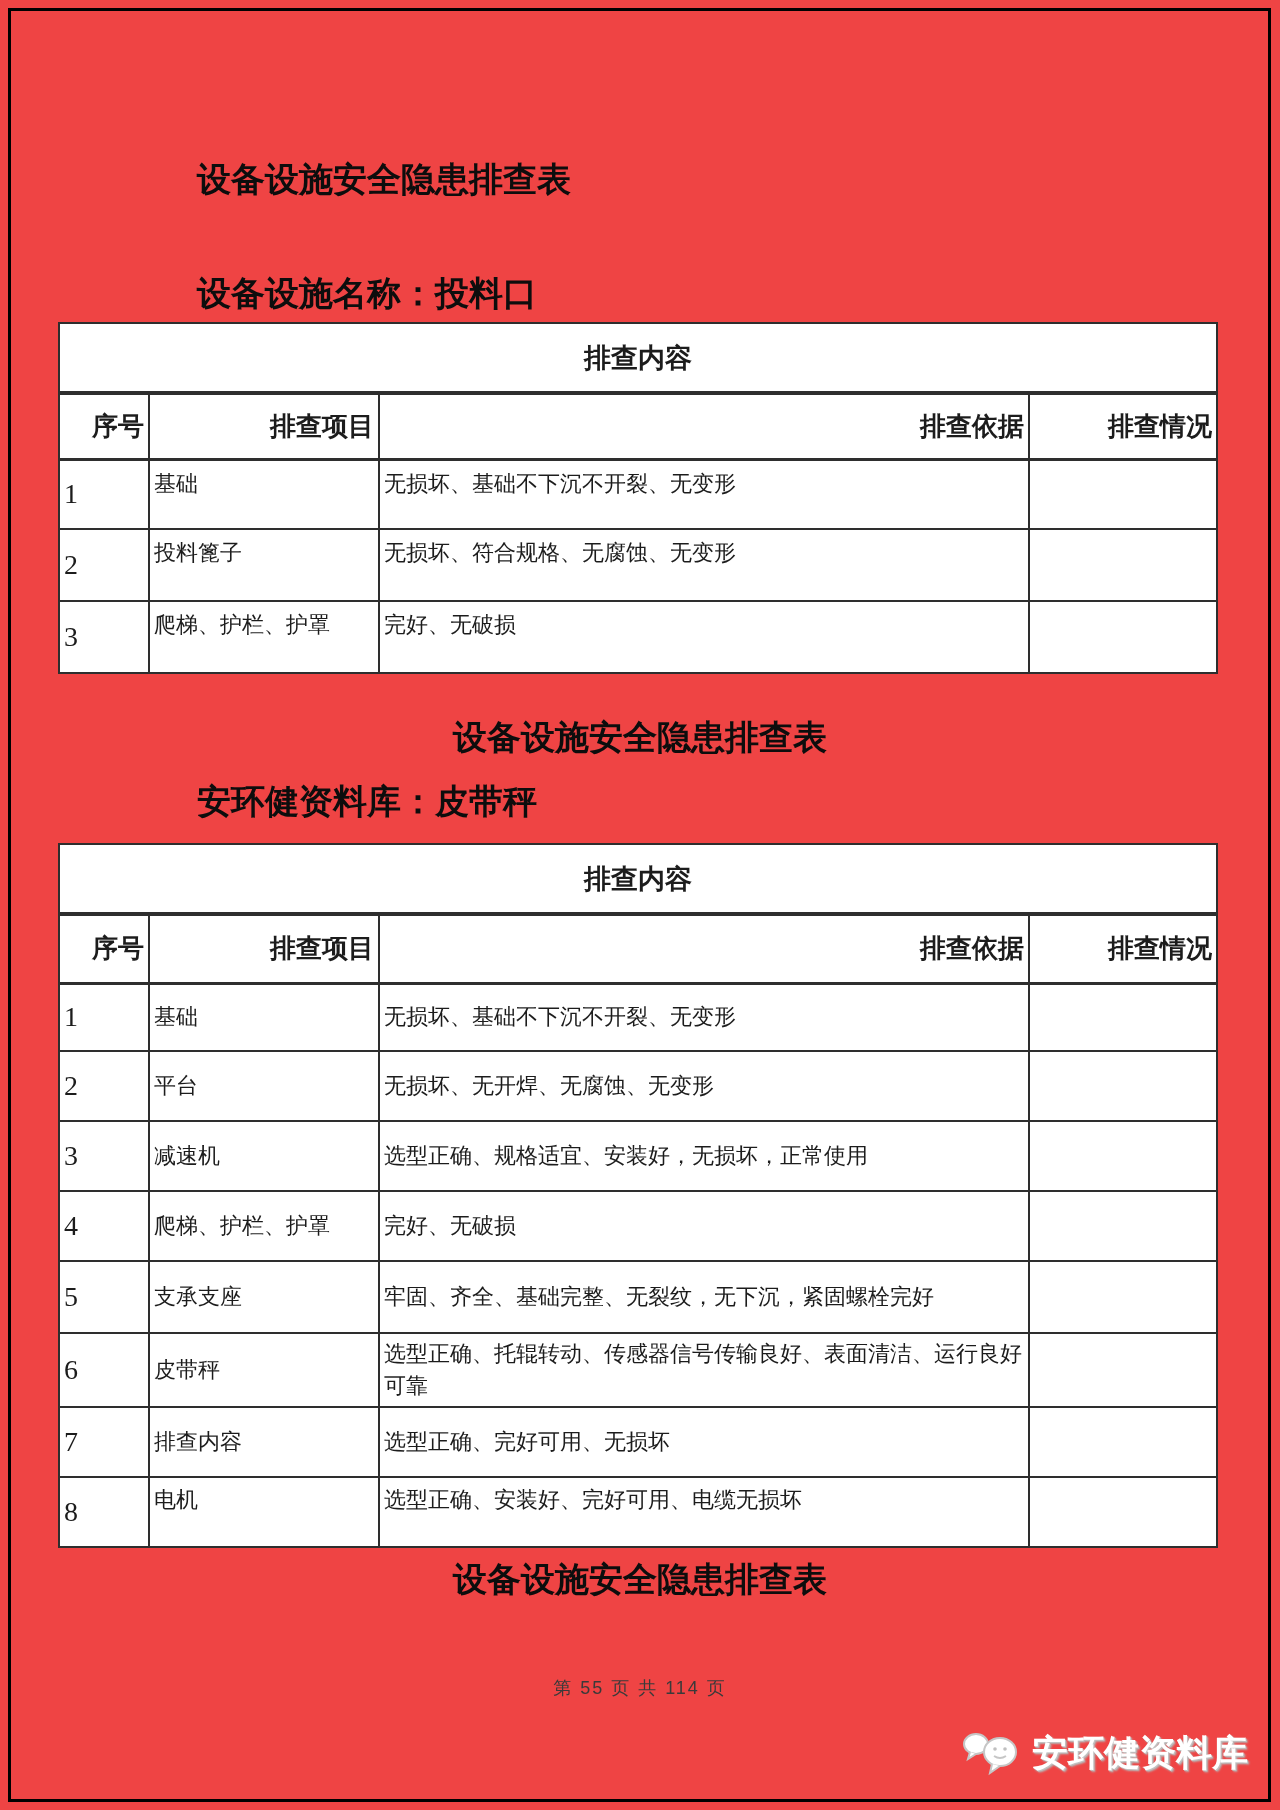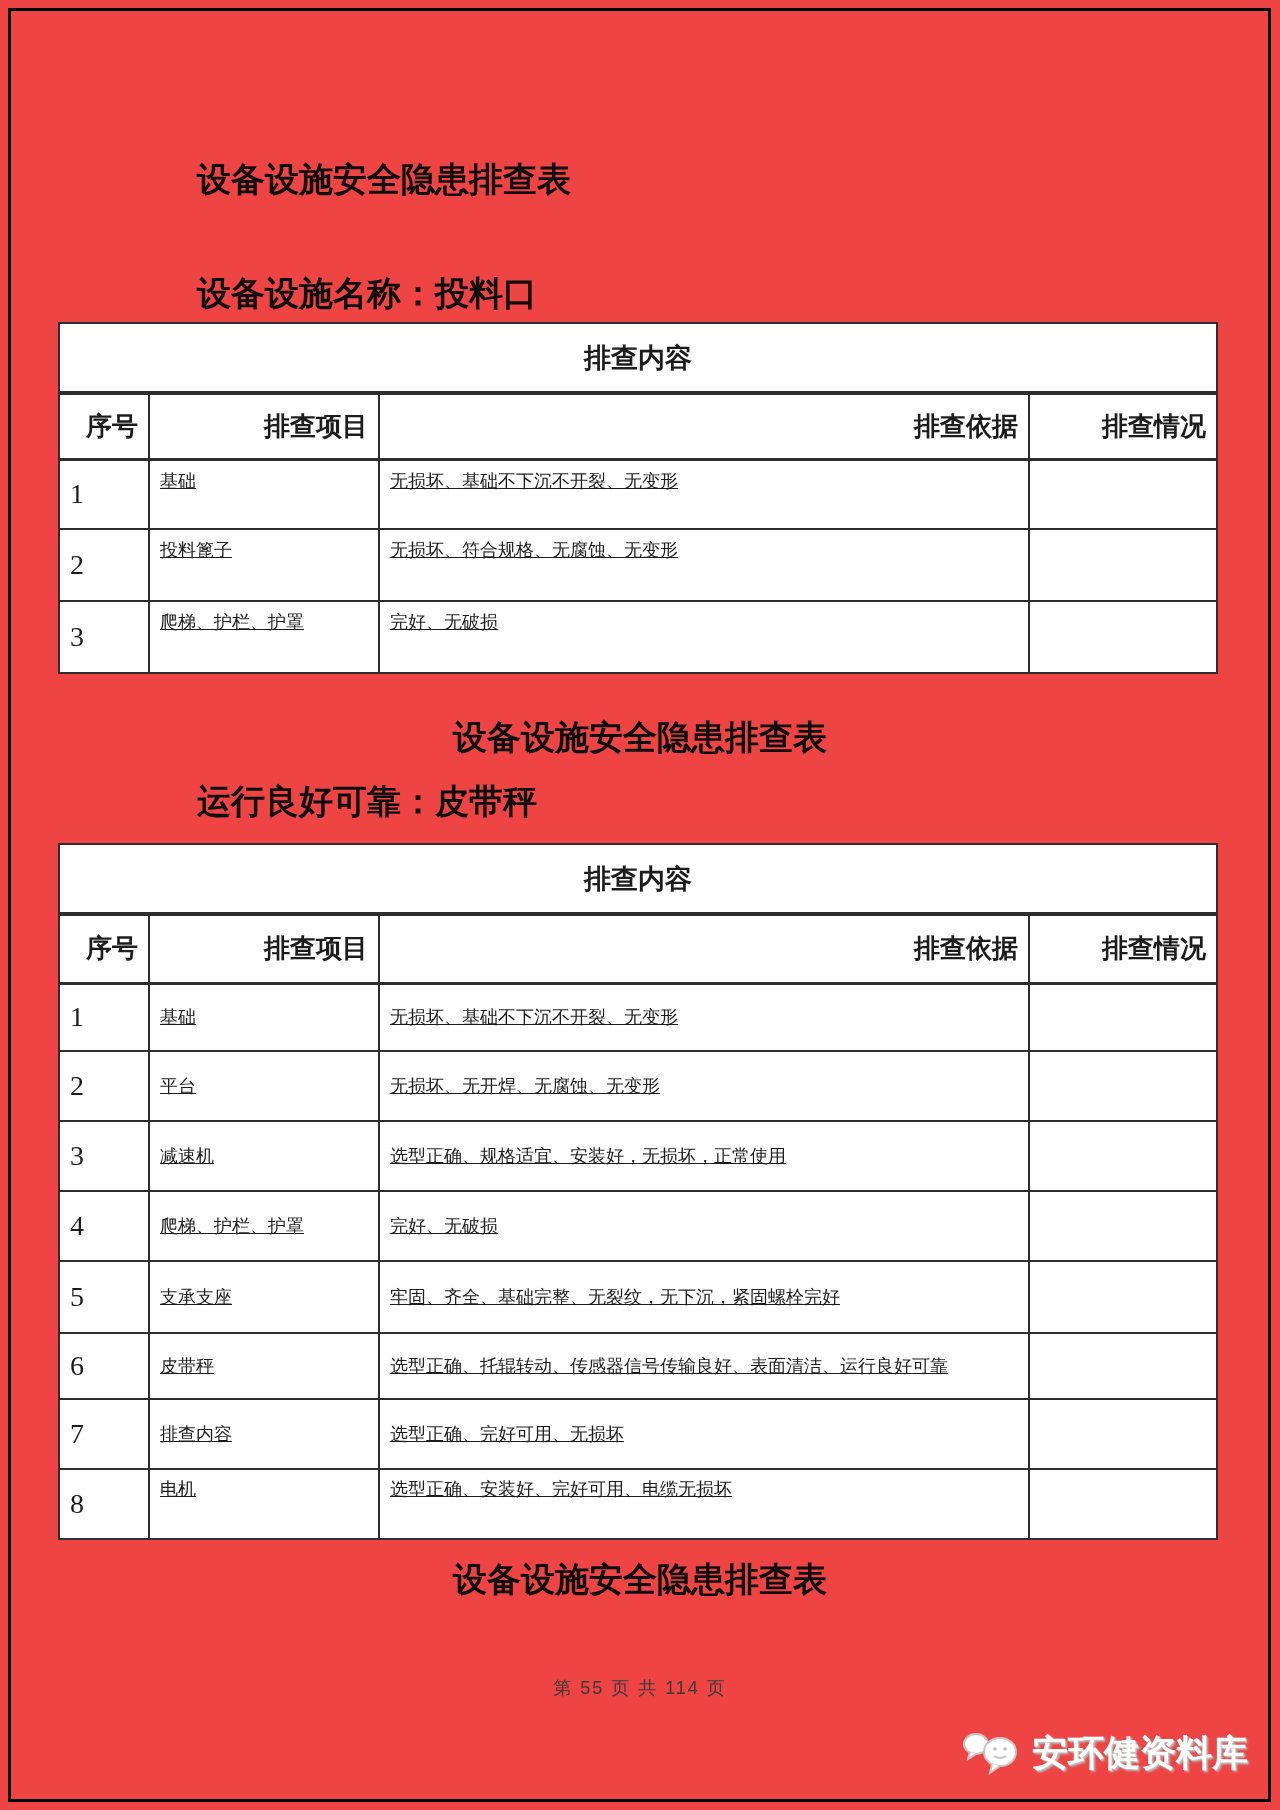--- a/index.html
+++ b/index.html
@@ -39,21 +39,21 @@
   table.check-table{
     position:absolute;
     left:58px;
     width:1158px;
     border-collapse:collapse;
     table-layout:fixed;
     background:#ffffff;
   }
   table.check-table td{
     border:2px solid #2e2e2e;
-    padding:10px;
+    padding:4px;
     overflow:hidden;
   }
   td.span-header{
     text-align:center;
     vertical-align:middle;
     font-size:27px;
     font-weight:bold;
     border-bottom-width:4px !important;
   }
   td.col-header{
@@ -62,25 +62,24 @@
     font-size:26px;
     font-weight:bold;
     border-bottom-width:3px !important;
   }
   td.num-cell{
     vertical-align:middle;
     font-size:28px;
     padding-left:16px;
   }
   td.item-cell, td.basis-cell{
-    font-size:18px;
+    font-size:22px;
     padding-left:14px;
     padding-right:10px;
     line-height:1.45;
-    text-decoration:underline;
   }
   
   table.tbl-1 td.item-cell, table.tbl-1 td.basis-cell{
     vertical-align:top;
     padding-top:7px;
   }
   
   table.tbl-2 td.item-cell, table.tbl-2 td.basis-cell{
     vertical-align:middle;
   }
@@ -157,21 +156,21 @@
       <tr style="height:72px">
         <td class="num-cell">3</td>
         <td class="item-cell">爬梯、护栏、护罩</td>
         <td class="basis-cell">完好、无破损</td>
         <td class="status-cell"></td>
       </tr>
     </tbody>
   </table>
 
   <div class="doc-title centered" style="top:718px">设备设施安全隐患排查表</div>
-  <div class="subtitle" style="top:782px">运行良好可靠：皮带秤</div>
+  <div class="subtitle" style="top:782px">安环健资料库：皮带秤</div>
 
   <table class="check-table tbl-2" style="top:843px">
     <colgroup>
       <col style="width:90px">
         <col style="width:230px">
         <col style="width:650px">
         <col style="width:188px">
     </colgroup>
     <tbody>
       <tr style="height:70px">

